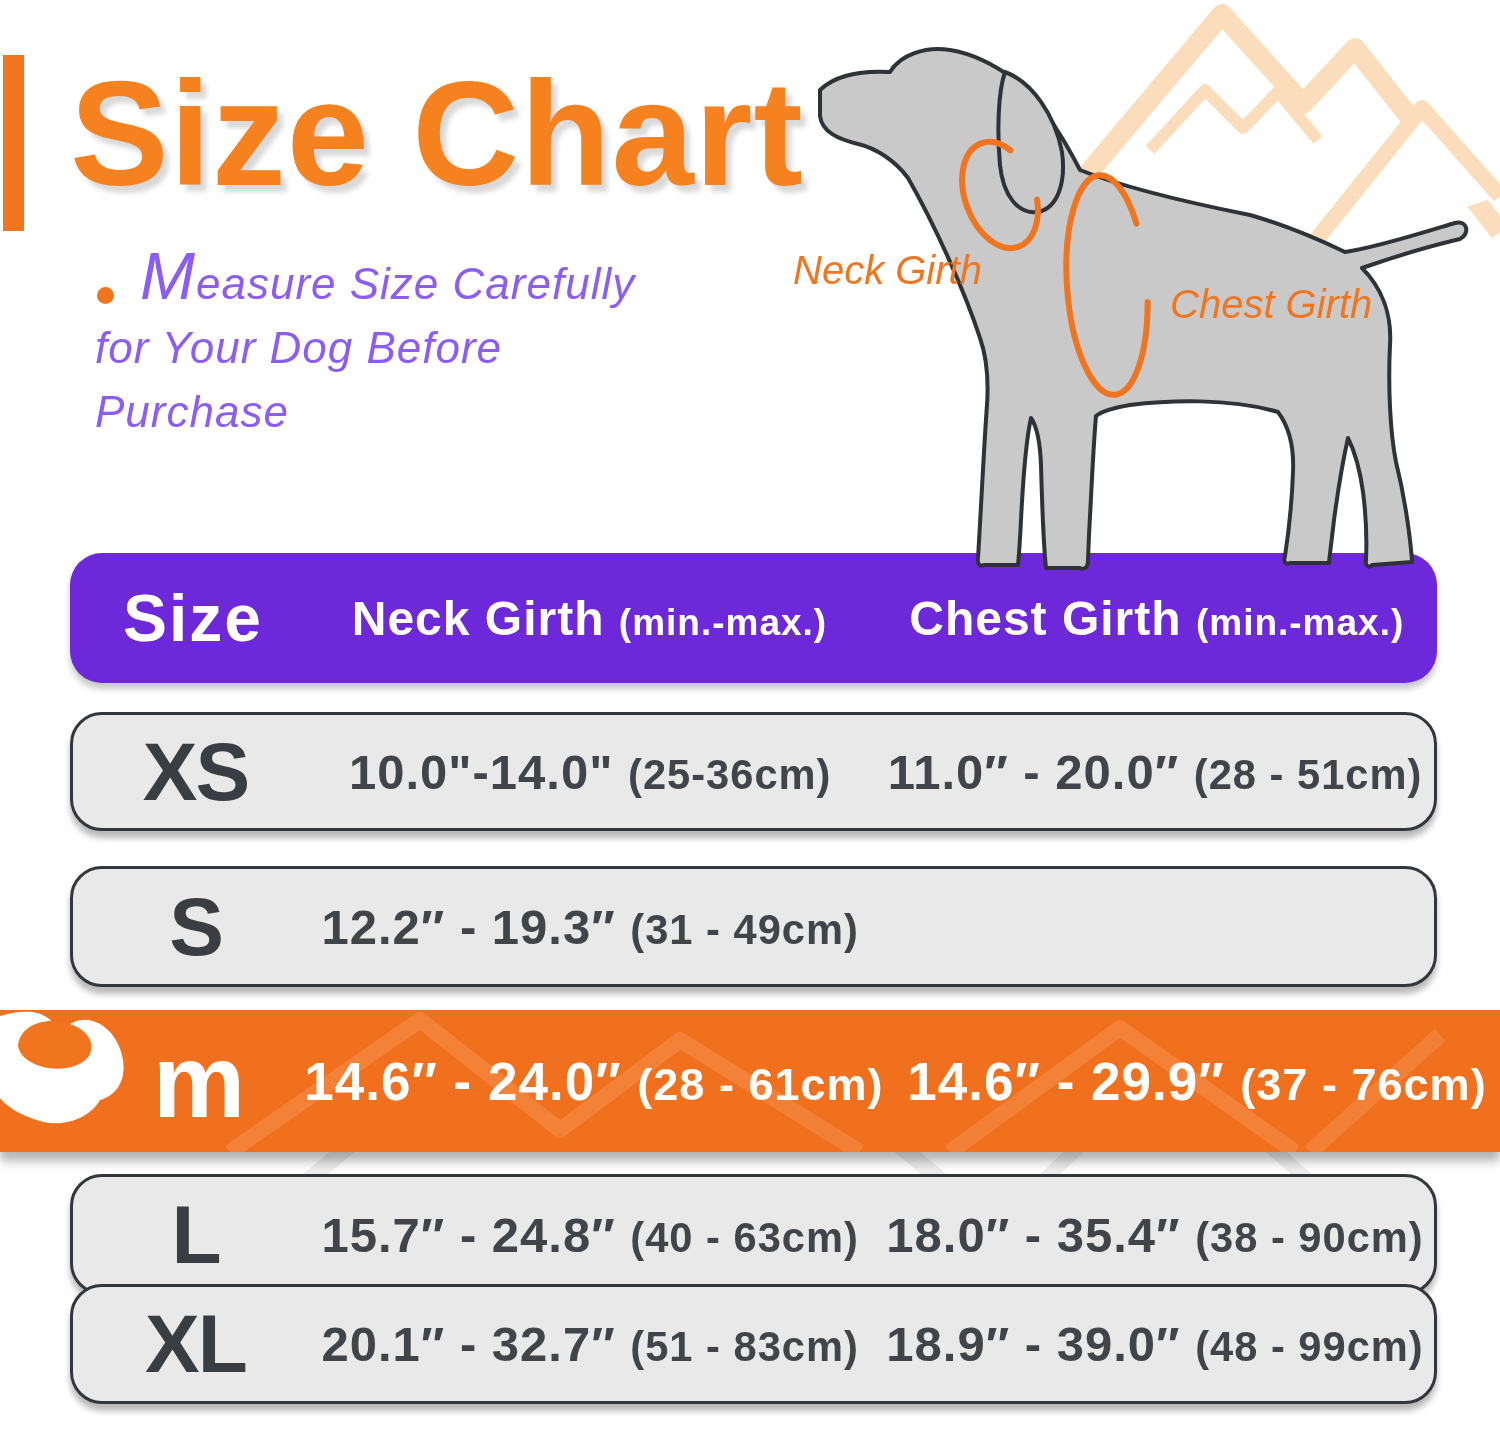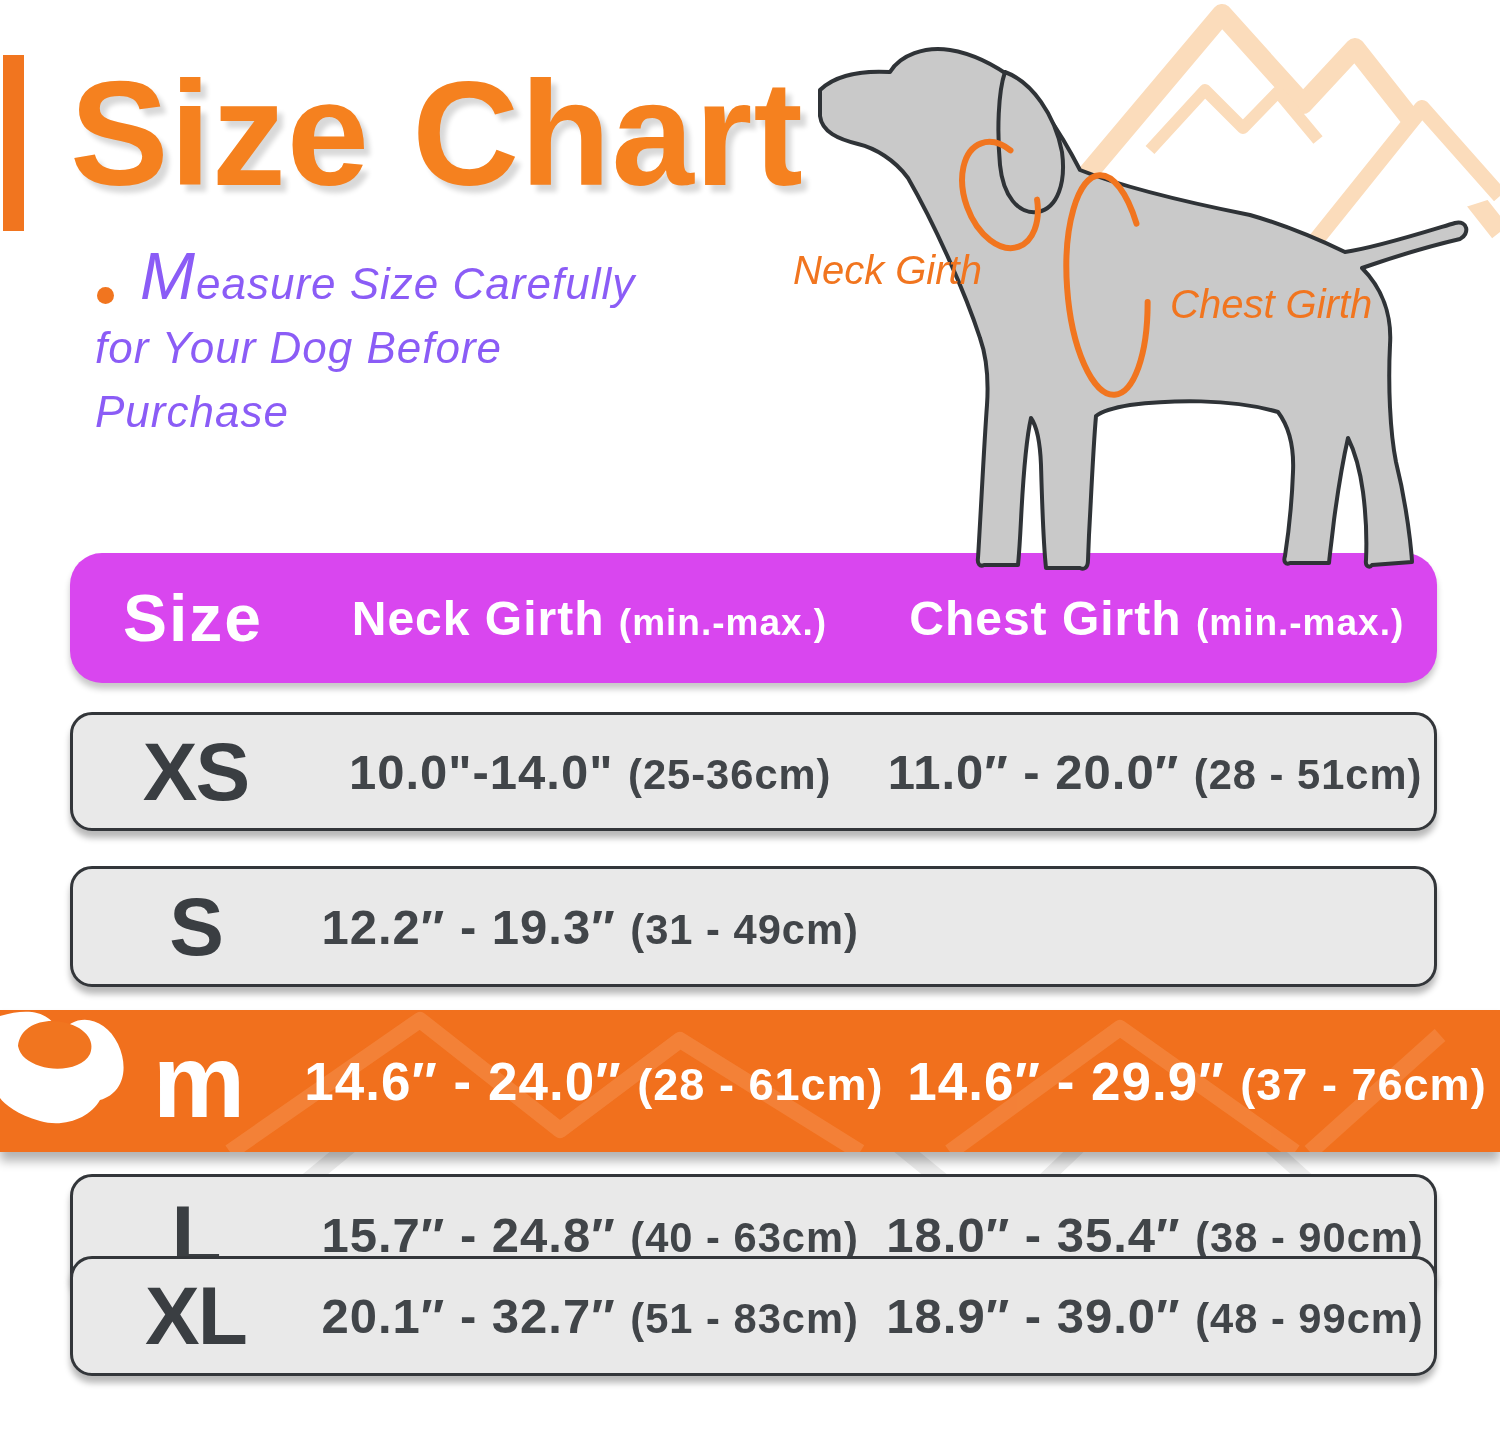--- a/index.html
+++ b/index.html
@@ -26,32 +26,32 @@
   
   .mountains{left:1000px;top:0;z-index:0;}
   .gray-mountains{left:0;top:980px;z-index:0;}
   .dog{left:800px;top:20px;z-index:3;}
   .girth-label{z-index:4;color:#F1751F;font-style:italic;font-size:40px;white-space:nowrap;}
   .neck-label{left:793px;top:248px;}
   .chest-label{left:1170px;top:282px;}
 
   
   .t-header{
-    left:70px;top:553px;width:1367px;height:130px;background:#d946ef;
+    left:70px;top:553px;width:1367px;height:130px;background:#6d28d9;
     border-radius:32px;z-index:2;box-shadow:0 6px 6px rgba(0,0,0,.22);color:#ffffff;
   }
   .row{
     left:70px;width:1367px;height:120px;background:#E9E9E9;
-    border:3px solid #33363A;border-radius:22px;box-sizing:border-box;
+    border:3px solid #33363A;border-radius:32px;box-sizing:border-box;
     z-index:2;box-shadow:0 7px 6px rgba(0,0,0,.28);color:#414549;
   }
   .row-xs{top:712px;height:119px;}
   .row-s {top:866px;height:121px;}
   .row-l {top:1174px;height:121px;}
-  .row-xl{top:1256px;height:120px;}
+  .row-xl{top:1284px;height:120px;}
   .row-m{
     left:0;top:1010px;width:1500px;height:142px;background:#F1701D;
     z-index:2;box-shadow:0 9px 10px rgba(0,0,0,.30);color:#ffffff;overflow:hidden;
   }
   .cell{position:absolute;top:50%;transform:translate(-50%,-50%);white-space:nowrap;}
   .c1{left:9%;}  .c2{left:38%;}  .c3{left:79.5%;}
   .row-m .c1{left:13.2%;} .row-m .c2{left:39.6%;} .row-m .c3{left:79.8%;}
 
   .t-header .hd-size{font-size:66px;font-weight:bold;letter-spacing:2px;}
   .t-header .hd-girth{font-size:48px;font-weight:bold;letter-spacing:1px;}

